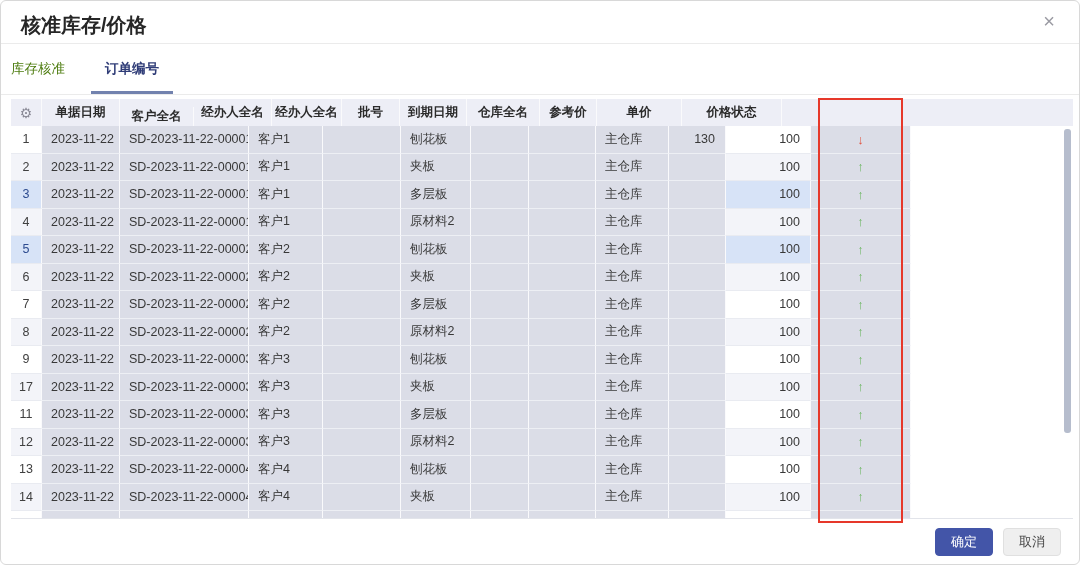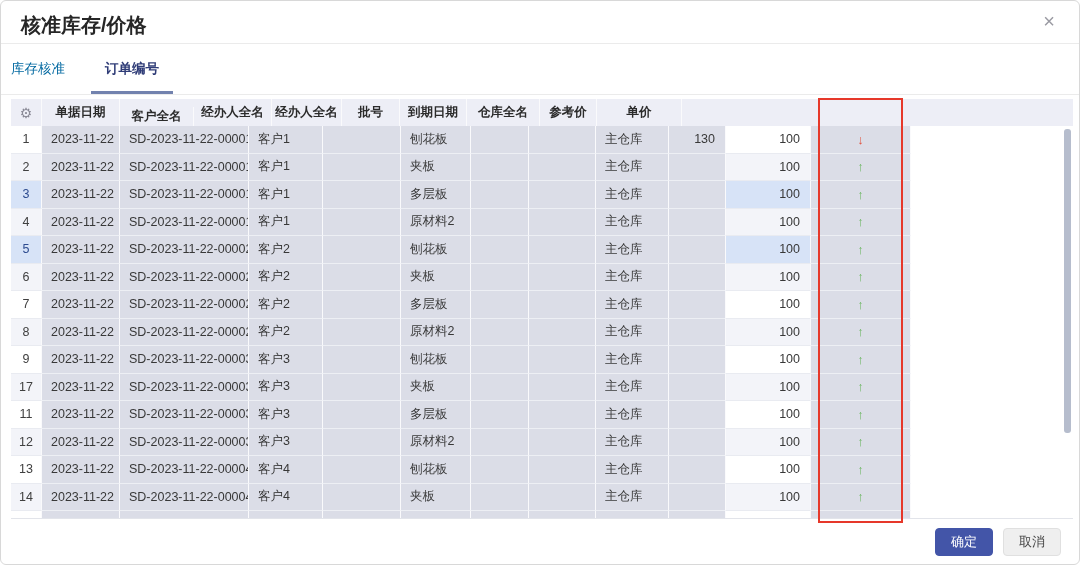--- a/index.html
+++ b/index.html
@@ -5,21 +5,21 @@
   html,body{margin:0;padding:0;background:#fff;}
   .dialog{
     position:relative;width:1080px;height:565px;box-sizing:border-box;
     border:1px solid #d8d8d8;border-radius:6px;overflow:hidden;background:#fff;
     font-family:"Liberation Sans","DejaVu Sans",sans-serif;
   }
   .dlg-header{position:relative;height:42px;border-bottom:1px solid #ebebeb;}
   .dlg-title{position:absolute;left:20px;top:11px;font-size:20px;font-weight:600;color:#262626;}
   .dlg-close{position:absolute;right:24px;top:8px;font-size:20px;color:#9a9aa2;cursor:pointer;line-height:24px;}
   .tabbar{position:relative;height:50px;border-bottom:1px solid #ebebeb;display:flex;align-items:stretch;padding-left:10px;}
-  .tab{font-size:13.5px;color:#0369a1;margin-right:26px;display:flex;align-items:center;
+  .tab{font-size:13.5px;color:#4d7c0f;margin-right:26px;display:flex;align-items:center;
        border-bottom:3px solid transparent;box-sizing:border-box;padding:3px 0 0 0;cursor:pointer;}
   .tab.active{color:#2f3c77;font-weight:700;padding:3px 14px 0;border-bottom-color:#7282ae;}
   .table-area{position:absolute;left:10px;top:98px;width:1062px;border-bottom:1px solid #e2e4ea;}
   .t-header{display:flex;height:27px;background:#edeef6;}
   .h-cell{display:flex;align-items:center;justify-content:center;font-size:12.5px;font-weight:600;
           color:#2b2b2b;border-right:1px solid #fafafc;box-sizing:border-box;flex:none;}
   .gear{color:#8a8a96;font-size:14px;font-weight:400;cursor:pointer;}
   .t-viewport{height:392px;overflow:hidden;background:#fff;}
   .t-row{display:flex;height:27.5px;}
   .cell{box-sizing:border-box;flex:none;display:flex;align-items:center;font-size:12.5px;color:#383838;overflow:hidden;white-space:nowrap;}
@@ -88,20 +88,23 @@
         </div>
         <div class="h-cell" style="width: 73px;">
           <span>仓库全名</span>
         </div>
         <div class="h-cell" style="width: 57px;">
           <span>参考价</span>
         </div>
         <div class="h-cell" style="width: 85px;">
           <span>单价</span>
         </div>
+        <div class="h-cell" style="width: 100px;">
+          <span>价格状态</span>
+        </div>
       </div>
     <div class="t-viewport" id="tbody">
         <div class="t-row">
           <div class="cell n-cell w-white" style="width: 31px;">1</div>
           <div class="cell g-cell al" style="width: 78px;">2023-11-22</div>
           <div class="cell g-cell al" style="width: 129px;">SD-2023-11-22-00001</div>
           <div class="cell g-cell al" style="width: 74px;">客户1</div>
           <div class="cell g-cell al" style="width: 78px;"></div>
           <div class="cell g-cell al" style="width: 70px;">刨花板</div>
           <div class="cell g-cell al" style="width: 58px;"></div>

